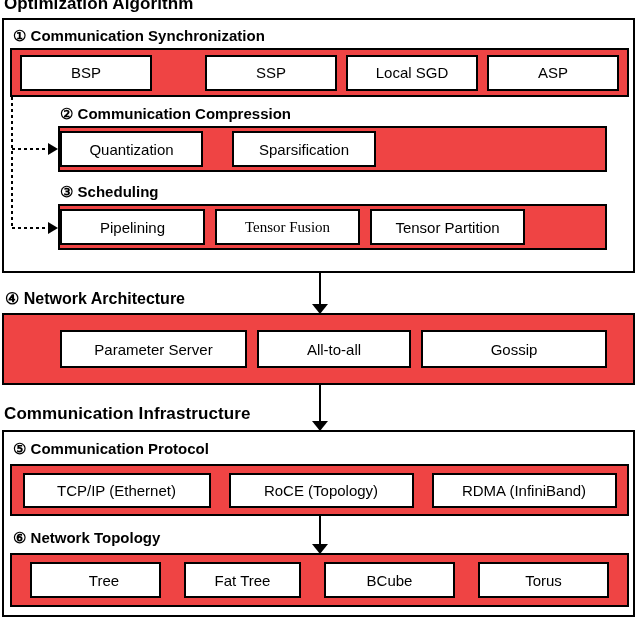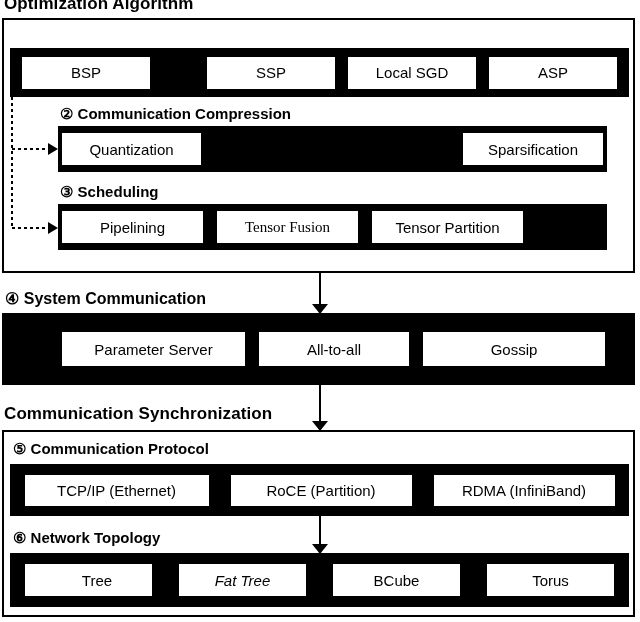--- a/index.html
+++ b/index.html
@@ -15,21 +15,21 @@
     letter-spacing:.1px; white-space:nowrap;
   }
   .grouplabel {
     position:absolute; font-weight:700; font-size:15px;
     white-space:nowrap;
   }
   .gbox {
     position:absolute; border:2px solid #000; background:#ffffff;
   }
   .row {
-    position:absolute; border:2px solid #000; background:#000000;
+    position:absolute; border:2px solid #000; background:#ef4444;
     display:flex; align-items:center;
   }
   .node {
     border:2px solid #000; background:#ffffff;
     display:flex; align-items:center; justify-content:center;
     font-size:15px; height:36px; white-space:nowrap;
   }
   .vline { position:absolute; width:2px; background:#000; }
   .head-down {
     position:absolute; width:0; height:0;
@@ -52,31 +52,32 @@
 </style>
 </head>
 <body>
 
 <div class="canvas">
 
   <div class="heading" style="left:4px; top:-6px;">Optimization Algorithm</div>
 
   <div class="gbox" style="left:2px; top:18px; width:633px; height:255px;"></div>
 
+  <div class="grouplabel" style="left:13px; top:27px;">① Communication Synchronization</div>
 
   <div class="row" style="left:10px; top:48px; width:619px; height:49px; padding:0 8px; gap:9px;">
     <div class="node" style="flex:1;">BSP</div>
     <div class="node" style="flex:1;margin-left:44px;">SSP</div>
     <div class="node" style="flex:1;">Local SGD</div>
     <div class="node" style="flex:1;">ASP</div>
   </div>
 
   <div class="grouplabel" style="left:60px; top:105px;">② Communication Compression</div>
 
-  <div class="row" style="left:58px; top:126px; width:549px; height:46px; justify-content:space-between; gap:12px;">
+  <div class="row" style="left:58px; top:126px; width:549px; height:46px; justify-content:flex-start; gap:29px;">
     <div class="node" style="width:143px;">Quantization</div>
     <div class="node" style="width:144px;">Sparsification</div>
   </div>
 
   <div class="grouplabel" style="left:60px; top:183px;">③ Scheduling</div>
 
   <div class="row" style="left:58px; top:204px; width:549px; height:46px; gap:10px;">
     <div class="node" style="width:145px;">Pipelining</div>
     <div class="node" style="width:145px;font-family:Liberation Serif, serif;">Tensor Fusion</div>
     <div class="node" style="width:155px;">Tensor Partition</div>
@@ -84,48 +85,48 @@
 
   <div class="dotline-v" style="left:11px; top:97px; height:132px;"></div>
   <div class="dotline-h" style="left:12px; top:148px; width:37px;"></div>
   <div class="head-right" style="left:48px; top:143px;"></div>
   <div class="dotline-h" style="left:12px; top:227px; width:37px;"></div>
   <div class="head-right" style="left:48px; top:222px;"></div>
 
   <div class="vline" style="left:319px; top:273px; height:32px;"></div>
   <div class="head-down" style="left:312px; top:304px;"></div>
 
-  <div class="grouplabel" style="left:5px; top:289px; font-size:16px;">④ System Communication</div>
+  <div class="grouplabel" style="left:5px; top:289px; font-size:16px;">④ Network Architecture</div>
 
   <div class="row" style="left:2px; top:313px; width:633px; height:72px; justify-content:center; padding-left:30px; gap:10px;">
     <div class="node" style="width:187px; height:38px;">Parameter Server</div>
     <div class="node" style="width:154px; height:38px;">All-to-all</div>
     <div class="node" style="width:186px; height:38px;">Gossip</div>
   </div>
 
   <div class="vline" style="left:319px; top:385px; height:37px;"></div>
   <div class="head-down" style="left:312px; top:421px;"></div>
 
-  <div class="heading" style="left:4px; top:404px;">Communication Synchronization</div>
+  <div class="heading" style="left:4px; top:404px;">Communication Infrastructure</div>
 
   <div class="gbox" style="left:2px; top:430px; width:633px; height:187px;"></div>
 
   <div class="grouplabel" style="left:13px; top:440px;">⑤ Communication Protocol</div>
 
   <div class="row" style="left:10px; top:464px; width:619px; height:52px; justify-content:center; gap:18px;">
     <div class="node" style="width:188px; height:35px;">TCP/IP (Ethernet)</div>
-    <div class="node" style="width:185px; height:35px;">RoCE (Partition)</div>
+    <div class="node" style="width:185px; height:35px;">RoCE (Topology)</div>
     <div class="node" style="width:185px; height:35px;">RDMA (InfiniBand)</div>
   </div>
 
   <div class="vline" style="left:319px; top:516px; height:29px;"></div>
   <div class="head-down" style="left:312px; top:544px;"></div>
 
   <div class="grouplabel" style="left:13px; top:529px;">⑥ Network Topology</div>
 
   <div class="row" style="left:10px; top:553px; width:619px; height:54px; justify-content:center; gap:23px;">
     <div class="node" style="width:131px;padding-left:17px;">Tree</div>
-    <div class="node" style="width:131px;font-style:italic;">Fat Tree</div>
+    <div class="node" style="width:117px;">Fat Tree</div>
     <div class="node" style="width:131px;">BCube</div>
     <div class="node" style="width:131px;">Torus</div>
   </div>
 
 </div>
 
 </body></html>

